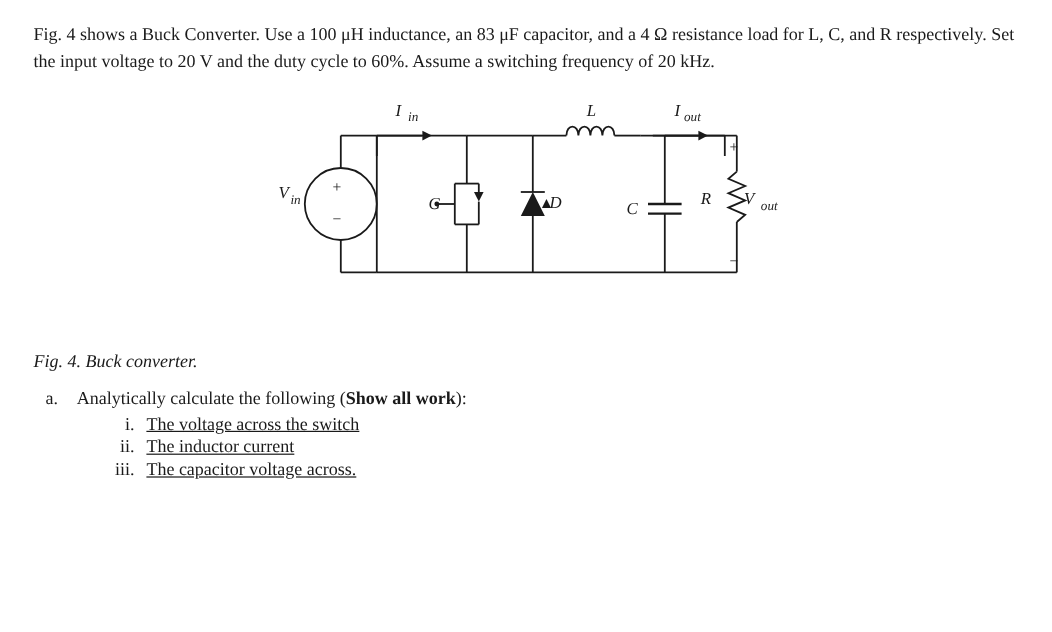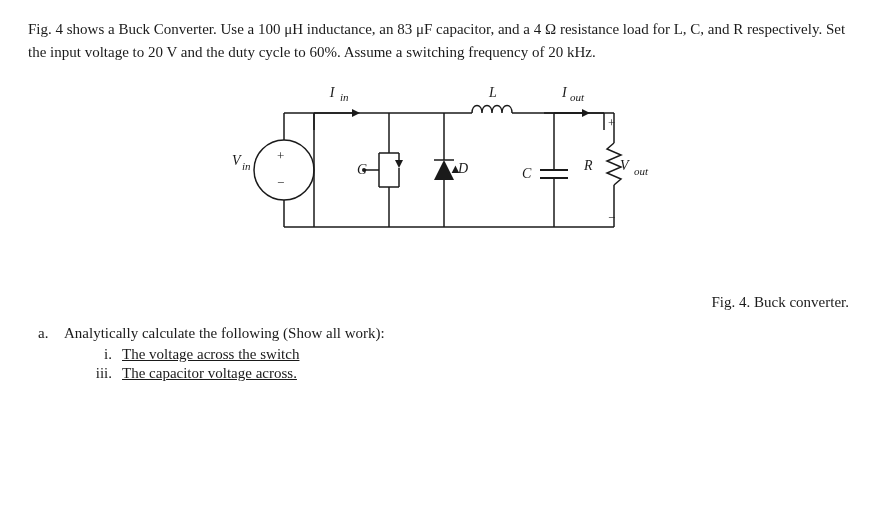--- a/index.html
+++ b/index.html
@@ -19,24 +19,25 @@
     .circuit-container {
       display: flex;
       flex-direction: column;
       align-items: center;
       margin: 10px 0 8px 0;
     }
     .circuit-svg {
       display: block;
     }
     .fig-caption {
-      text-align: right;
+      text-align: left;
       font-size: 15px;
       margin-top: 24px;
       margin-bottom: 14px;
+      font-style: italic;
     }
     .questions {
       margin-left: 10px;
     }
     .question-a {
       display: flex;
       gap: 8px;
       margin-bottom: 4px;
     }
     .question-a-label {
@@ -53,21 +54,21 @@
     }
     .sub-label {
       min-width: 46px;
       text-align: right;
       padding-right: 10px;
     }
     .sub-text {
       flex: 1;
       text-decoration: underline;
     }
-    b { font-weight: normal; }
+    b { font-weight: bold; }
   </style>
 </head>
 <body>
 
 <div class="paragraph">
   <span>Fig. 4 shows a Buck Converter. Use a 100 μH inductance, an 83 μF capacitor, and a 4 Ω resistance load for L, C, and R respectively. Set the input voltage to 20 V and the duty cycle to 60%. Assume a switching frequency of 20 kHz.</span>
 </div>
 
 <div class="circuit-container">
 
@@ -198,17 +199,21 @@
     <span>
       <span>Analytically calculate the following (</span><b>Show all work</b><span>):</span>
     </span>
   </div>
   <div class="sub-questions">
   <div class="sub-question">
       <span class="sub-label">i.</span>
       <span class="sub-text">The voltage across the switch</span>
     </div>
       <div class="sub-question">
+      <span class="sub-label">ii.</span>
+      <span class="sub-text">The inductor current</span>
+    </div>
+      <div class="sub-question">
       <span class="sub-label">iii.</span>
       <span class="sub-text">The capacitor voltage across.</span>
     </div>
     </div>
 </div>
 
 </body></html>

